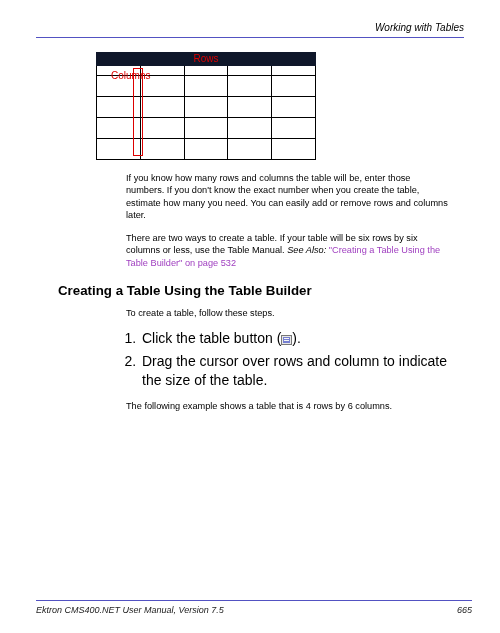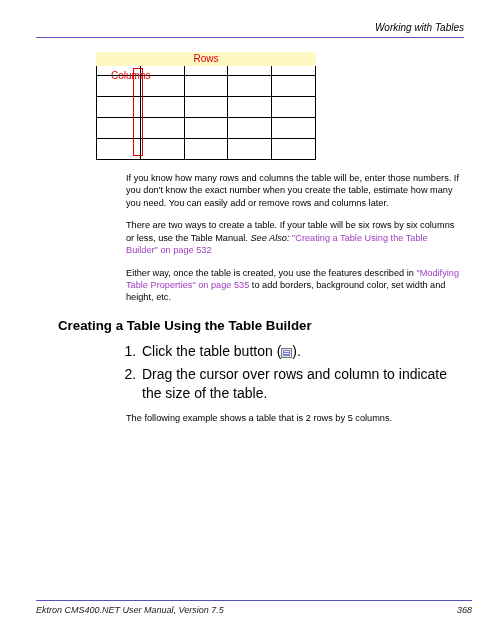--- a/index.html
+++ b/index.html
@@ -14,36 +14,36 @@
   hr.rule-top, hr.rule-bot {
     border: none; border-top: 1.2px solid #5252c2; margin: 0;
   }
   .content { padding-top: 16px; }
   .diagram-wrap { margin-left: 60px; margin-bottom: 14px; }
   .diagram { position: relative; width: 220px; height: 104px; }
   .diagram table { border-collapse: collapse; width: 100%; height: 100%; }
   .diagram td { border: 1px solid #000; height: 21px; }
   .rows-label {
     position: absolute; top: -2px; left: 0; right: 0; text-align: center;
-    color: #d00; font-size: 10px; background: #fef9c3; padding: 2px 0; line-height: 1;
+    color: #d00; font-size: 10px; background: #0f172a; padding: 2px 0; line-height: 1;
   }
   .rows-line-l { position:absolute; top: 5.5px; left: 2px; width: 78px; height: 1px; background:#d00; }
   .rows-line-r { position:absolute; top: 5.5px; right: 2px; width: 78px; height: 1px; background:#d00; }
   .rows-tick-l { position:absolute; top:2.5px; left:2px; width:1px; height:7px; background:#d00; }
   .rows-tick-r { position:absolute; top:2.5px; right:2px; width:1px; height:7px; background:#d00; }
   .cols-label {
     position: absolute; top: 16px; left: 13px; color: #d00; font-size: 10px;
     padding: 1px 2px; line-height: 1;
   }
   .col-line-1 { position:absolute; top:14px; left:37px; width:1px; height:88px; background:#d00; }
   .col-line-2 { position:absolute; top:14px; left:46px; width:1px; height:88px; background:#d00; }
   .col-tick-t { position:absolute; top:14px; left:37px; width:10px; height:1px; background:#d00; }
   .col-tick-b { position:absolute; top:101px; left:37px; width:10px; height:1px; background:#d00; }
 
-  .body-indent { margin-left: 90px; margin-right: 4px; }
+  .body-indent { margin-left: 90px; margin-right: 16px; }
   p.body { font-size: 9.2px; line-height: 1.35; margin-bottom: 10px; }
   .link { color: #a040c0; }
   h2.section {
     font-size: 13.3px; font-weight: bold; margin: 14px 0 9px 22px;
   }
   ol.steps { margin-left: 104px; margin-bottom: 10px; padding:0; }
   ol.steps li { font-size: 14px; line-height: 1.35; margin-bottom: 4px; padding-left: 2px; }
   .inline-icon {
     display: inline-block; width: 11px; height: 10px; vertical-align: -2px;
     position: relative; background: #e8e8e8; border: 1px solid #777;
@@ -118,42 +118,42 @@
     </div>
 
     <div class="body-indent">
       <p class="body">If you know how many rows and columns the table will be, enter those numbers. If you don't know the exact number when you create the table, estimate how many you need. You can easily add or remove rows and columns later.</p>
 
       <p class="body">
         <span>There are two ways to create a table. If your table will be six rows by six columns or less, use the Table Manual. </span><i>See Also: </i><span class="link">"Creating a Table Using the Table Builder" on page 532</span>
       </p>
 
 
-      <p class="body">
-        <span>Either way, once the table is created, you use the features described in </span><span class="link">"Modifying Table Properties" on page 535</span><span> to add borders, background color, set width and height, etc.</span>
-      </p>
     </div>
 
     <h2 class="section">Creating a Table Using the Table Builder</h2>
 
+    <div class="body-indent">
+      <p class="body">To create a table, follow these steps.</p>
+    </div>
 
     <ol class="steps">
       <li>
         <span>Click the table button (</span><span class="inline-icon"></span><span>).</span>
       </li>
       <li>Drag the cursor over rows and column to indicate the size of the table.</li>
     </ol>
 
     <div class="body-indent">
-      <p class="body">The following example shows a table that is 2 rows by 5 columns.</p>
+      <p class="body">The following example shows a table that is 4 rows by 6 columns.</p>
     </div>
 
   </div>
 
   <div class="footer">
     <hr>
     <div class="footer-row">
       <span>Ektron CMS400.NET User Manual, Version 7.5</span>
-      <span>368</span>
+      <span>665</span>
     </div>
   </div>
 
 </div>
 
 </body></html>

